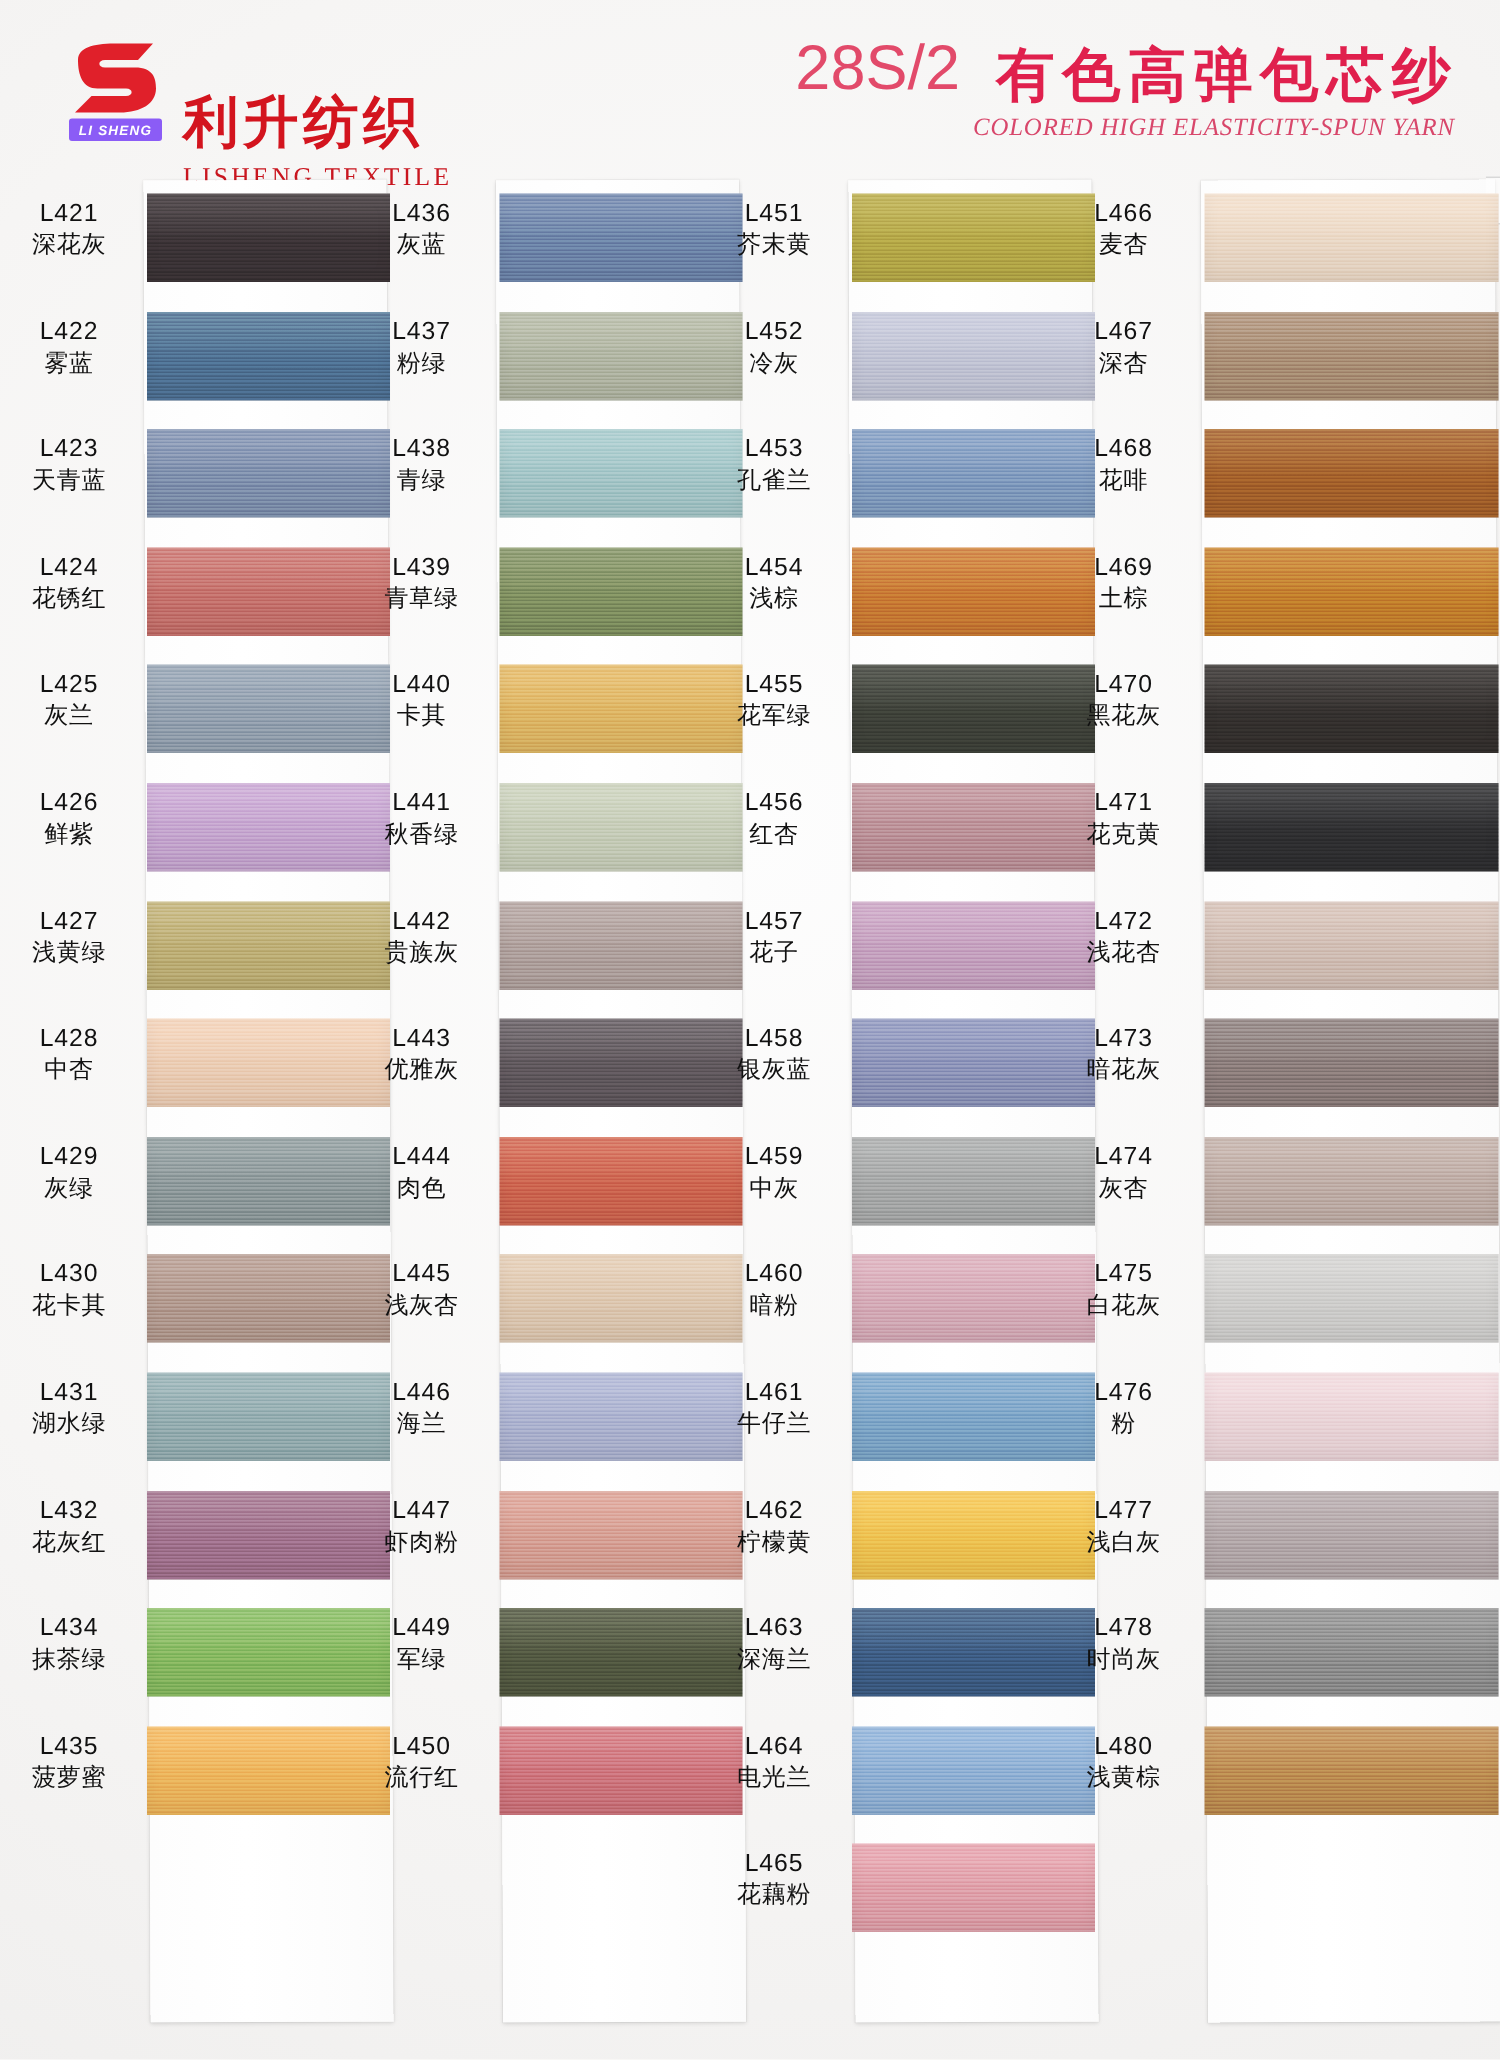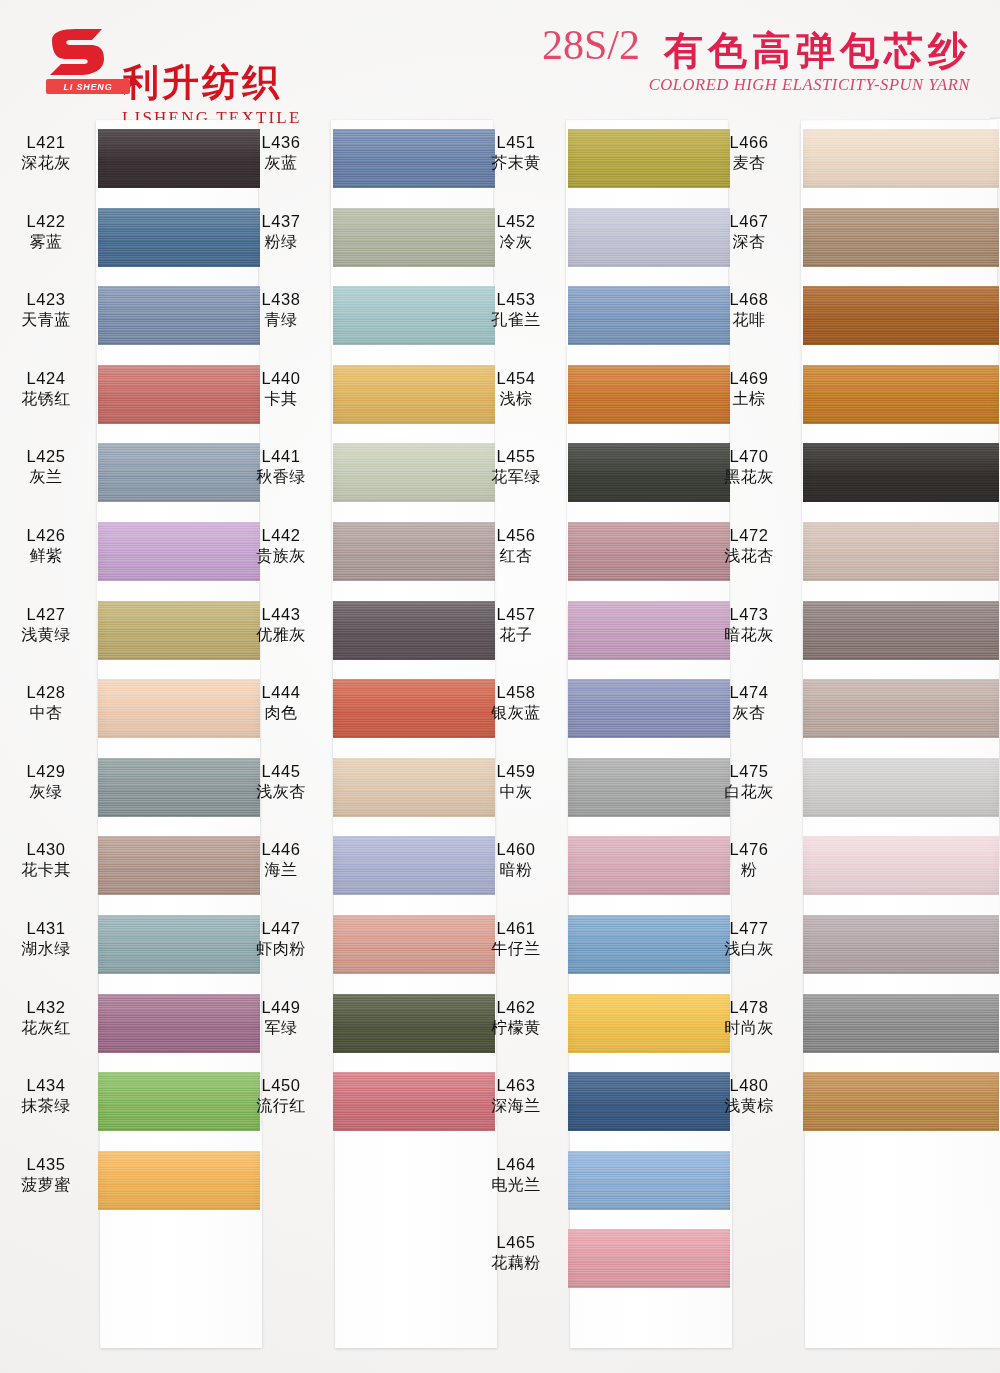--- a/index.html
+++ b/index.html
@@ -20,41 +20,41 @@
   
   .header{position:absolute;left:0;top:0;width:1000px;height:118px;}
 
   .brand{position:absolute;left:46px;top:28px;display:flex;align-items:flex-start;}
   .logo-mark{width:62px;height:68px;position:relative;}
   .logo-s{
     width:62px;height:48px;position:relative;
   }
   .logo-s svg{display:block;}
   .logo-pill{
-    margin-top:3px;width:84px;height:15px;background:#ef4444;border-radius:2px;
+    margin-top:3px;width:62px;height:15px;background:#8b5cf6;border-radius:2px;
     display:flex;align-items:center;justify-content:center;
   }
   .logo-pill span{
     color:#fff;font-size:9px;font-weight:bold;letter-spacing:.8px;
     font-family:"Liberation Sans",sans-serif;font-style:italic;
   }
   .brand-text{margin-left:14px;padding-top:2px;}
   .brand-cn{
     font-family:Liberation Serif, serif;
     font-size:37px;font-weight:bold;color:#d3141e;letter-spacing:3px;line-height:1.05;margin-top:34px;
   }
   .brand-en{
     font-family:"Liberation Serif","DejaVu Serif",serif;
     font-size:17px;color:#c9161f;letter-spacing:2.2px;margin-top:5px;text-align:center;
   }
 
   .title-block{position:absolute;right:28px;top:24px;text-align:right;}
   .title-row{display:flex;align-items:flex-end;justify-content:flex-end;}
   .count{
-    font-family:Liberation Serif, serif;
+    font-family:Liberation Sans, sans-serif;
     font-size:42px;color:#e24a6a;letter-spacing:0px;line-height:1;
     margin-right:24px;margin-bottom:4px;font-weight:400;
   }
   .title-cn{
     font-family:"DejaVu Sans",sans-serif;
     font-size:39px;font-weight:bold;color:#e0204d;letter-spacing:5px;line-height:1;
   }
   .title-en{
     font-family:"Liberation Serif","DejaVu Serif",serif;
     font-style:italic;font-size:16.5px;color:#d8476b;letter-spacing:.6px;
@@ -282,20 +282,27 @@
         </div>
         <div class="row">
           <div class="label">
             <div class="code">L438</div>
             <div class="cn">青绿</div>
           </div>
           <div class="band" style="background: rgb(165, 203, 205);"></div>
         </div>
         <div class="row">
           <div class="label">
+            <div class="code">L439</div>
+            <div class="cn">青草绿</div>
+          </div>
+          <div class="band" style="background: rgb(126, 143, 95);"></div>
+        </div>
+        <div class="row">
+          <div class="label">
             <div class="code">L440</div>
             <div class="cn">卡其</div>
           </div>
           <div class="band" style="background: rgb(231, 185, 98);"></div>
         </div>
         <div class="row">
           <div class="label">
             <div class="code">L441</div>
             <div class="cn">秋香绿</div>
           </div>
@@ -504,20 +511,27 @@
         </div>
         <div class="row">
           <div class="label">
             <div class="code">L470</div>
             <div class="cn">黑花灰</div>
           </div>
           <div class="band" style="background: rgb(51, 47, 45);"></div>
         </div>
         <div class="row">
           <div class="label">
+            <div class="code">L471</div>
+            <div class="cn">花克黄</div>
+          </div>
+          <div class="band" style="background: rgb(46, 46, 48);"></div>
+        </div>
+        <div class="row">
+          <div class="label">
             <div class="code">L472</div>
             <div class="cn">浅花杏</div>
           </div>
           <div class="band" style="background: rgb(216, 194, 183);"></div>
         </div>
         <div class="row">
           <div class="label">
             <div class="code">L473</div>
             <div class="cn">暗花灰</div>
           </div>

